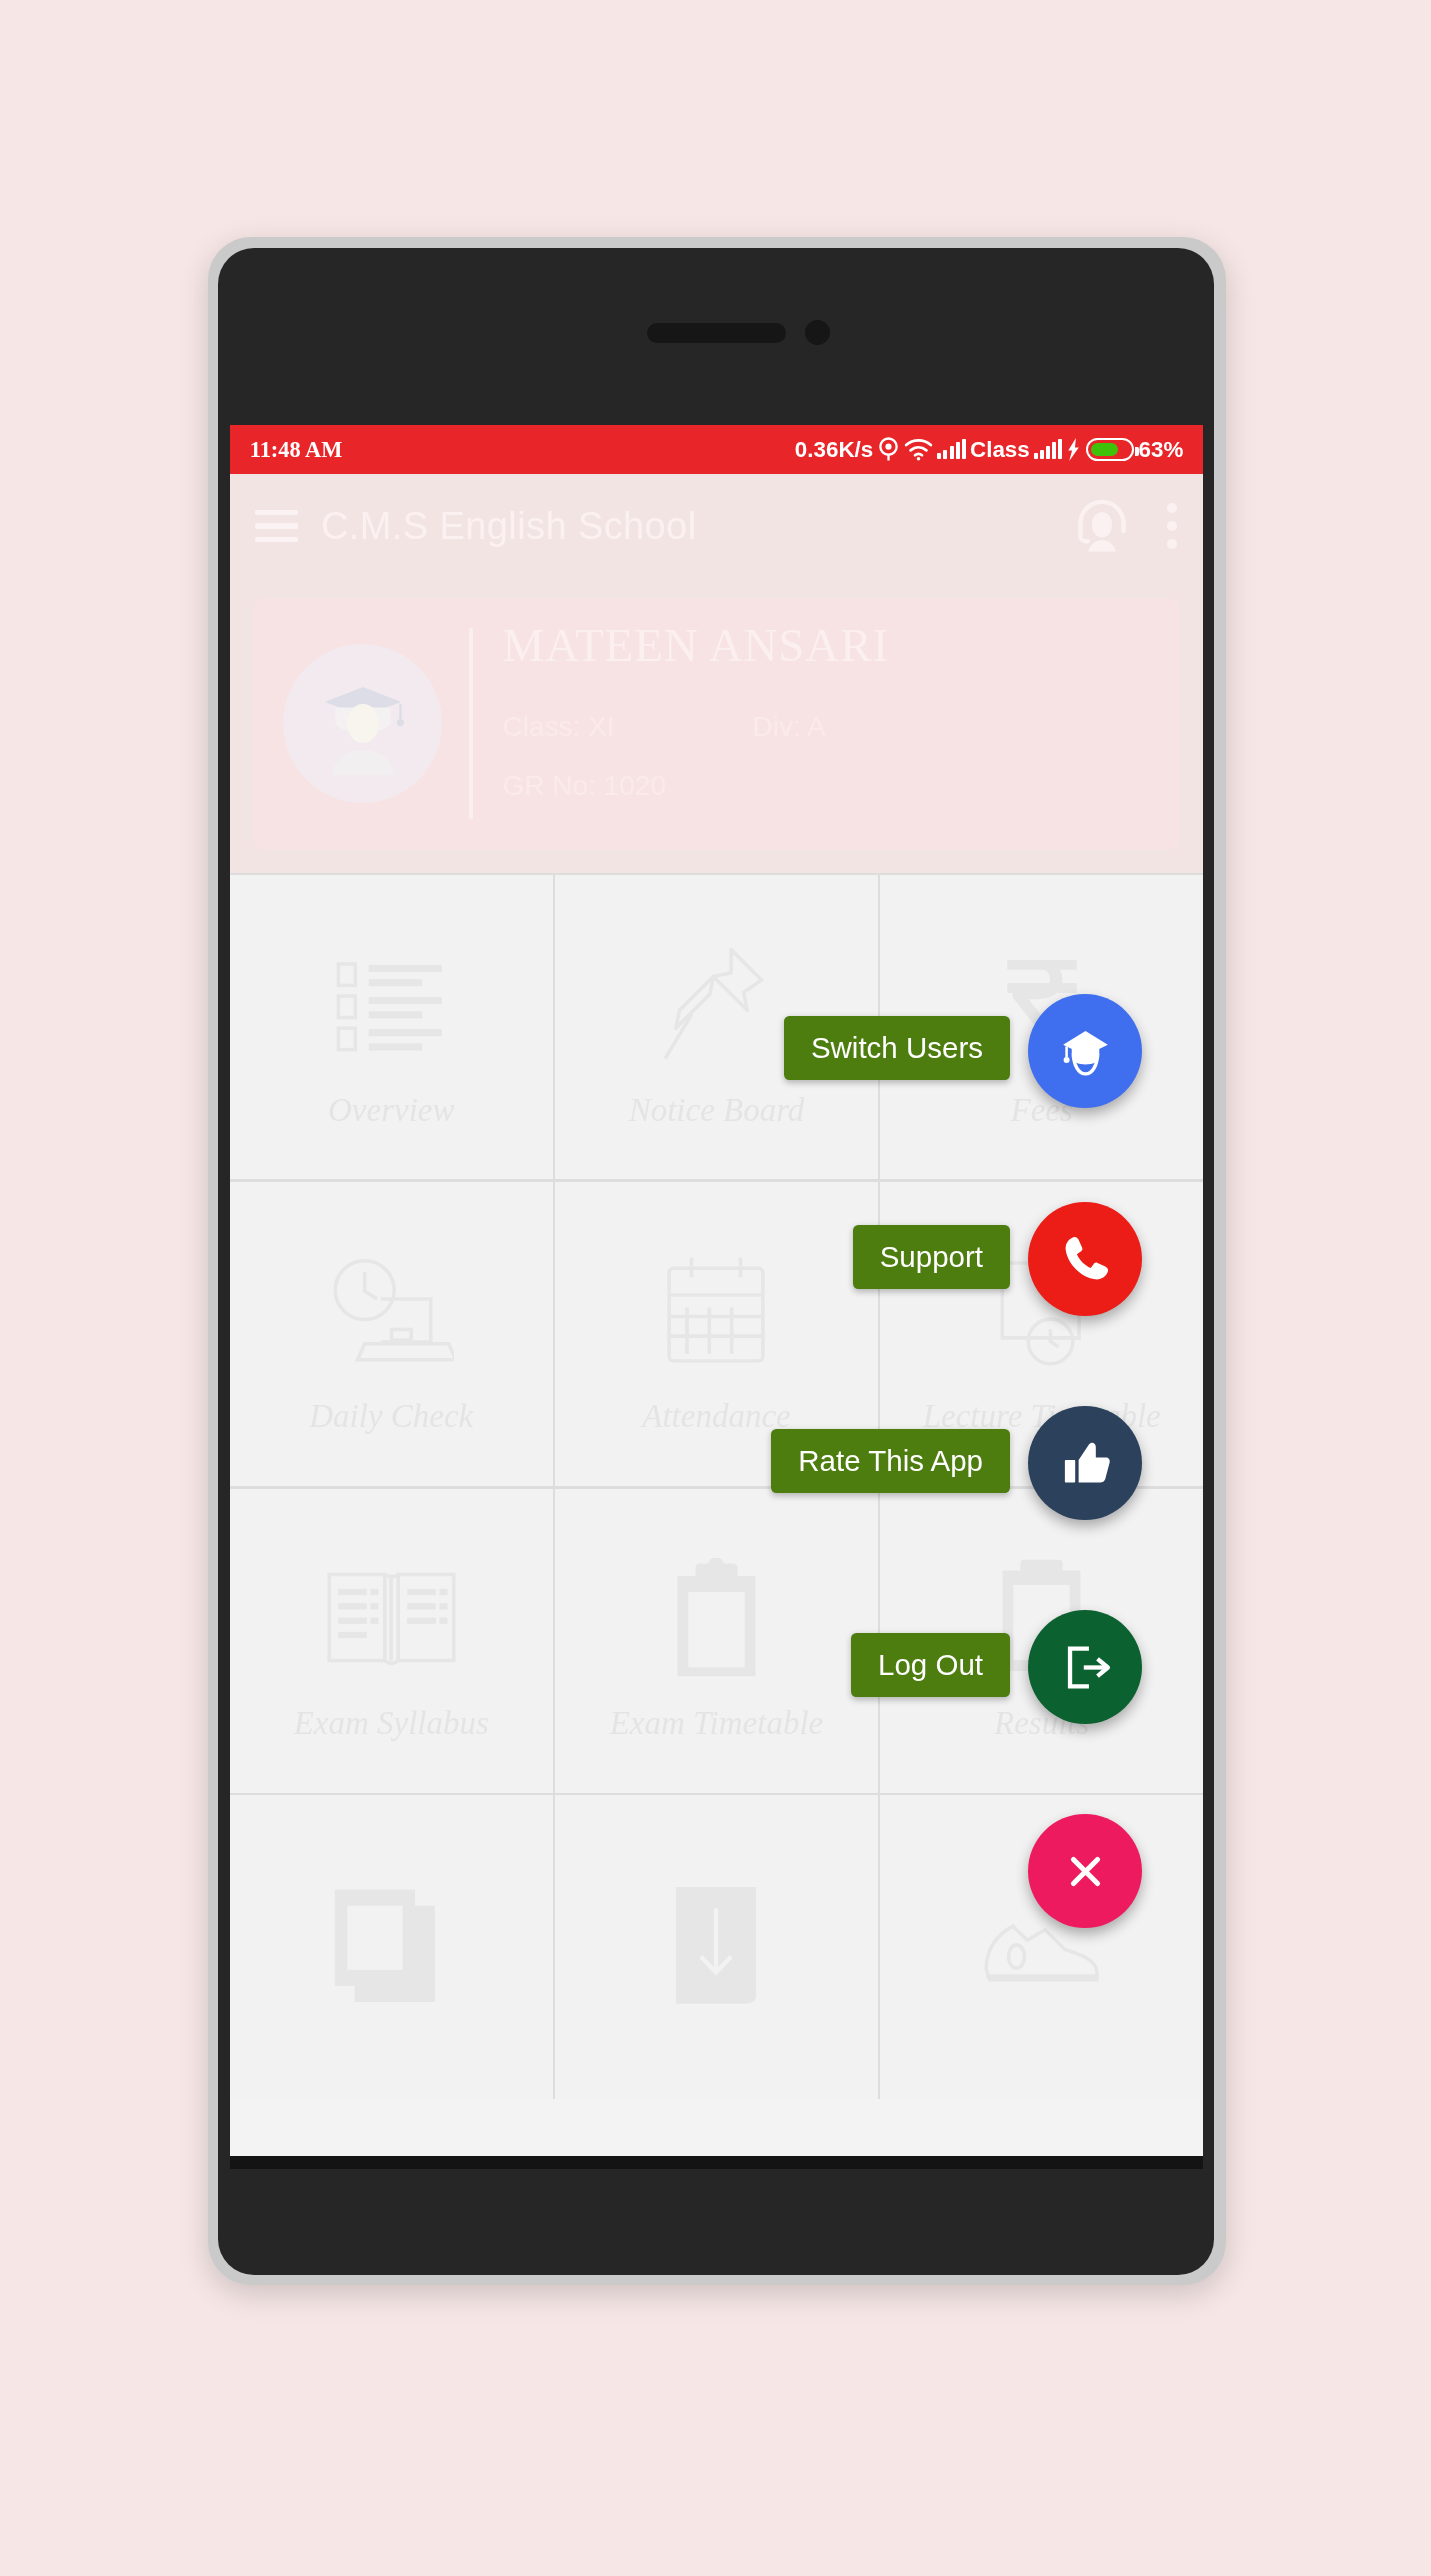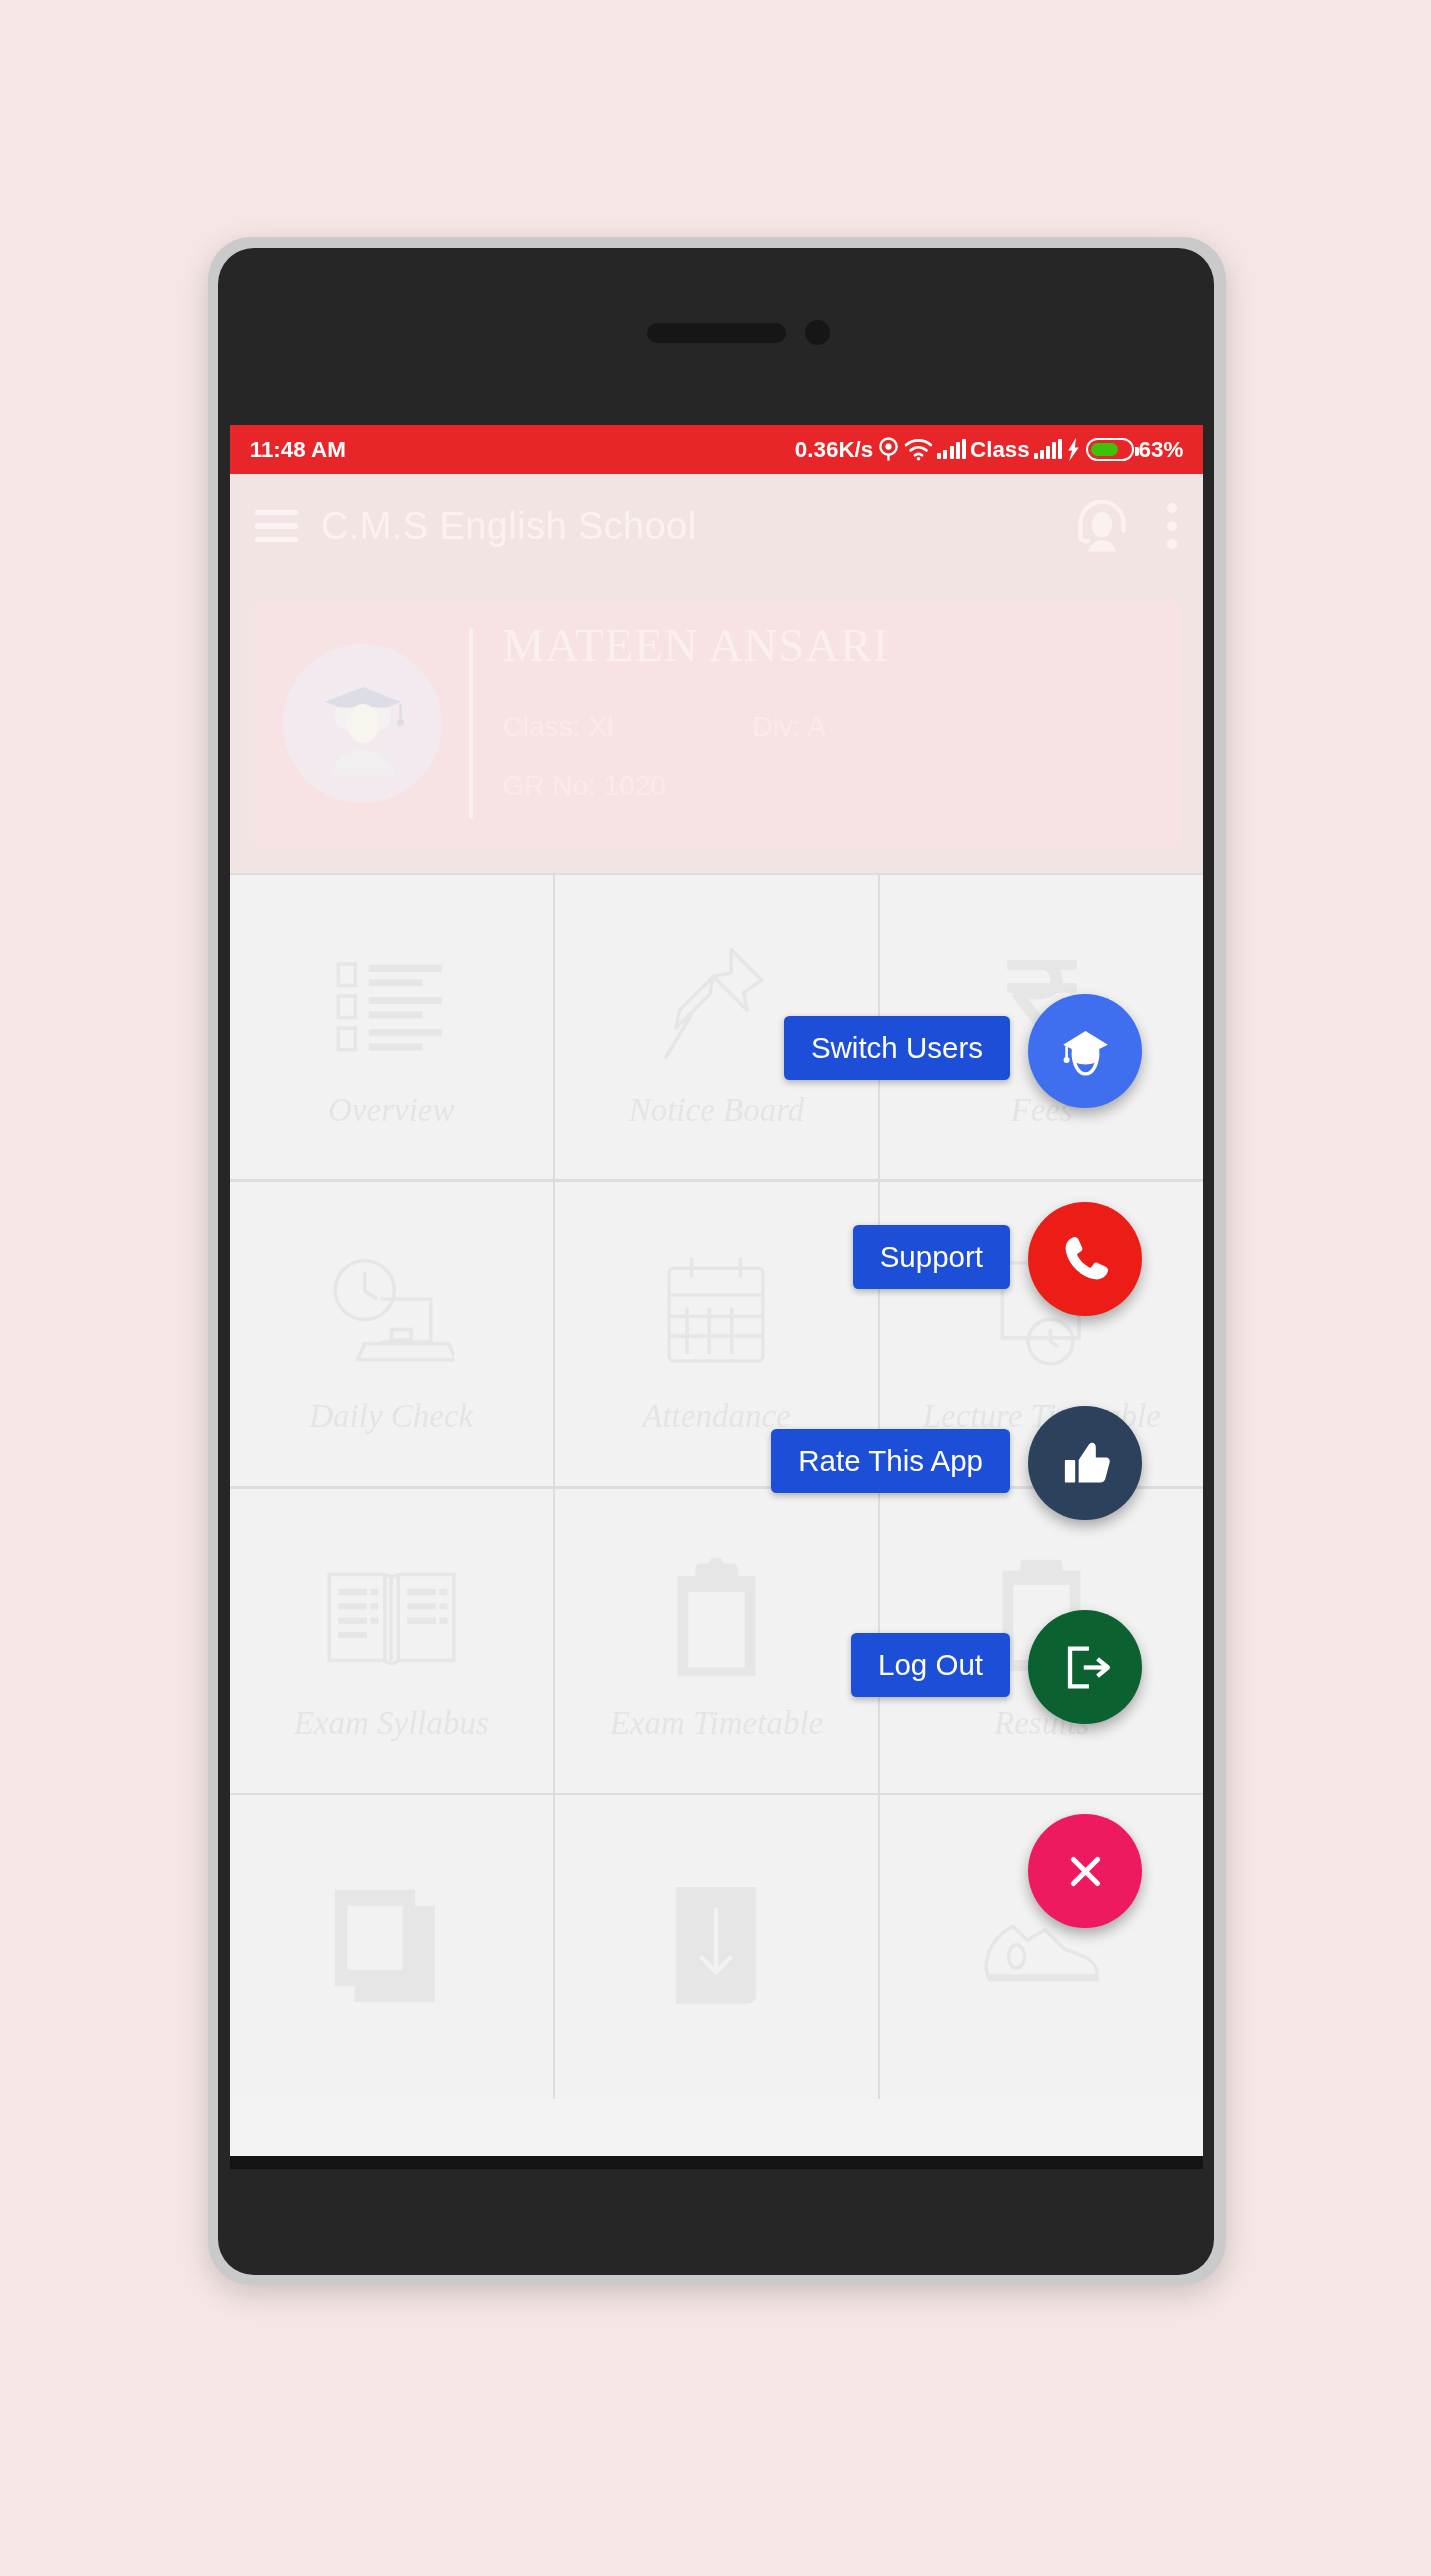--- a/index.html
+++ b/index.html
@@ -51,21 +51,21 @@
 
   
   #status-bar{
     height:49px; width:100%;
     background:#e8262a;
     display:flex; align-items:center;
     padding:0 19.7px;
     color:#fff;
     font-size:22.4px; font-weight:bold;
   }
-  #status-left{ flex:0 0 auto; }
+  #status-left{ flex:0 0 auto;font-family:Liberation Serif, serif; }
   #status-right{
     margin-left:auto;
     display:flex; align-items:center; gap:4px;
   }
   .sb-ico{ display:flex; align-items:flex-end; }
   .bars{ display:flex; align-items:flex-end; gap:2.2px; height:19.7px; }
   .bars i{ display:block; width:4px; background:#fff; border-radius:0.9px; }
   .bars i:nth-child(1){height:6.3px}
   .bars i:nth-child(2){height:9.8px}
   .bars i:nth-child(3){height:13.4px}
@@ -171,21 +171,21 @@
   .fab{
     position:absolute;
     width:114px;height:114px;border-radius:50%;
     display:flex;align-items:center;justify-content:center;
     box-shadow:0 6.3px 12.5px rgba(0,0,0,.3);
     right:61px;
   }
   .fab svg{ width:55px;height:55px; }
   .fab-label{
     position:absolute;
-    background:#1d4ed8;
+    background:#4d7c0f;
     color:#fff;
     font-size:29.5px;
     padding:15px 27px;
     border-radius:5.4px;
     white-space:nowrap;
     box-shadow:0 2.7px 6.3px rgba(0,0,0,.25);
     right:193px;
   }
   #fab-switch-users{ top:569px; background:#3f6fee; }
   #fab-label-switch-users{ top:591px; }

